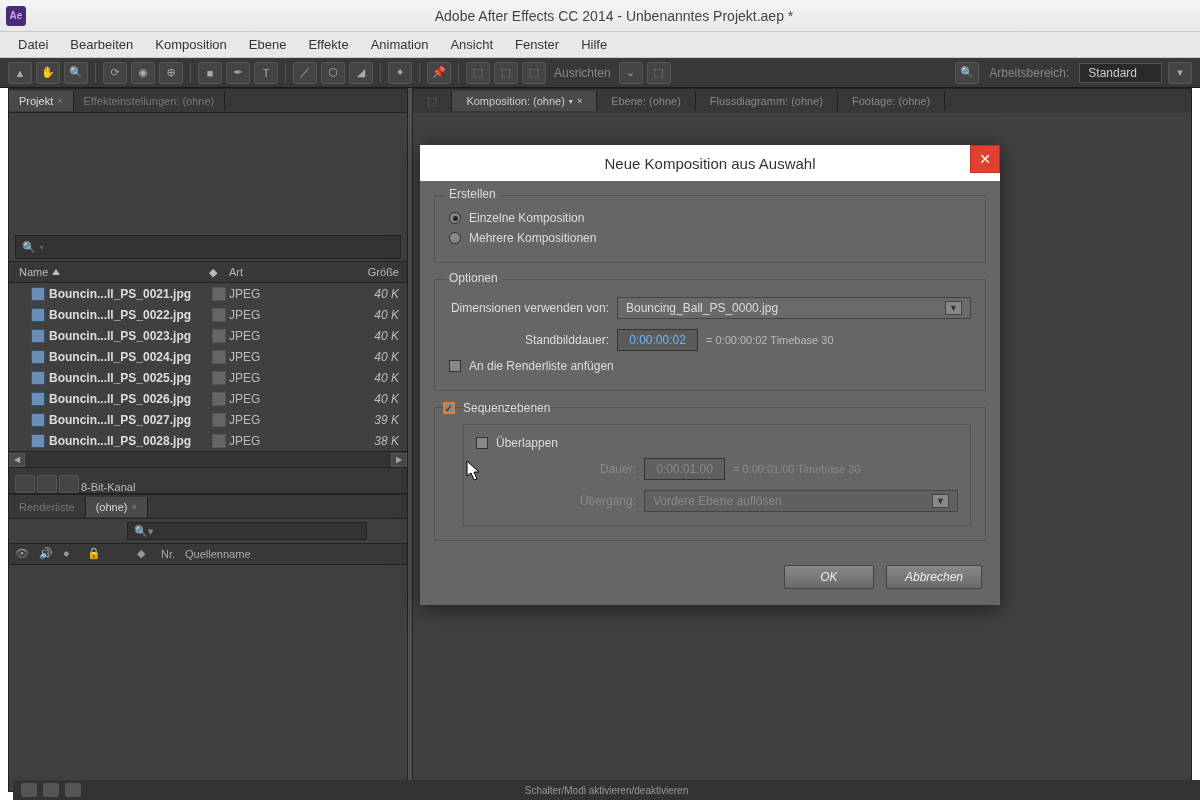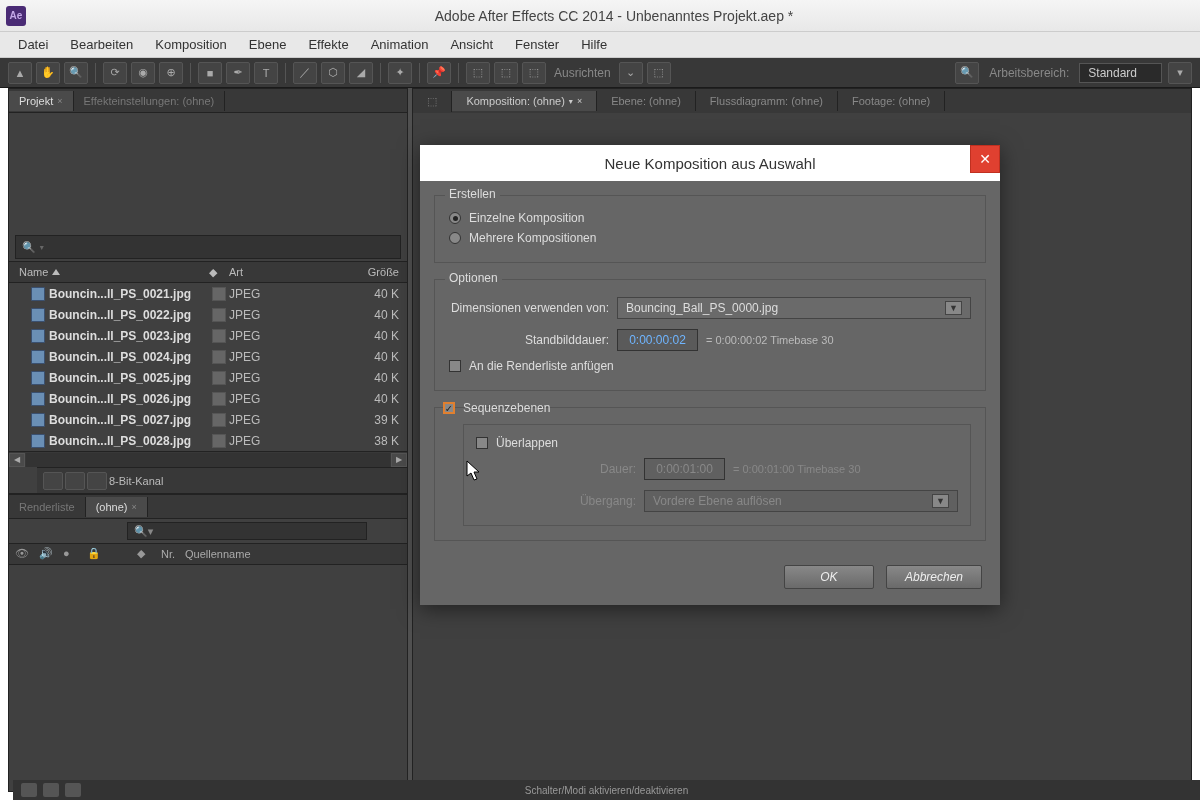--- a/index.html
+++ b/index.html
@@ -38,22 +38,22 @@
 .project-table-head .col-lbl { width: 20px; }
 .project-table-head .col-type { width: 70px; }
 .project-table-head .col-size { flex:1; padding-right:8px; text-align:right; }
 .project-rows { flex:1; overflow:hidden; }
 .project-row { height: 21px; display: flex; align-items: center; font-size: 12px; color: #ddd; }
 .project-row .indent { width: 40px; display:flex; justify-content:flex-end; padding-right:4px;}
 .file-icon { width: 14px; height: 14px; background: #6a8fb5; border: 1px solid #3a5070; border-radius: 1px; position:relative; }
 .project-row .fname { width: 160px; font-weight: bold; white-space: nowrap; overflow: hidden; }
 .project-row .lbl { width: 14px; height: 14px; background: #666; margin: 0 3px; border:1px solid #555;}
 .project-row .ftype { width: 70px; color: #bbb; }
-.project-row .fsize { flex:1; text-align:right; padding-right: 8px; color:#bbb; }
-.project-footer { height: 26px; background: #383838; border-top: 1px solid #222; display:flex; align-items:center; padding: 0 6px; gap:2px; font-size:11px; color:#bbb;margin-left:28px;}
+.project-row .fsize { flex:1; text-align:right; padding-right: 8px; color:#bbb;font-style:italic; }
+.project-footer { height: 26px; background: #383838; border-top: 1px solid #222; display:flex; align-items:flex-end; padding: 0 6px; gap:2px; font-size:11px; color:#bbb;}
 .pf-btn { width:20px; height:18px; background:#444; border:1px solid #555; border-radius:2px;}
 
 .timeline-panel { flex: 1; background: #404040; border: 1px solid #222; margin-top: 0; display:flex; flex-direction:column;}
 .timeline-search { height:24px; display:flex; align-items:center; padding: 0 8px;}
 .tl-search-box { flex:0 0 240px; height:18px; background:#333; border:1px solid #222; margin-left:110px; display:flex; align-items:center; padding:0 6px;}
 .timeline-cols { height:22px; background:#383838; border-top:1px solid #222; border-bottom:1px solid #222; display:flex; align-items:center; font-size:11px; color:#aaa; padding:0 6px; gap:10px;}
 .tl-icon { width:14px; height:14px; color:#999;}
 
 .viewer { flex: 1; background: #404040; border: 1px solid #222; margin-left: 4px; }
 .viewer-tabs { height: 24px; background: #383838; display:flex; align-items:center; font-size:11px; color:#888;}

